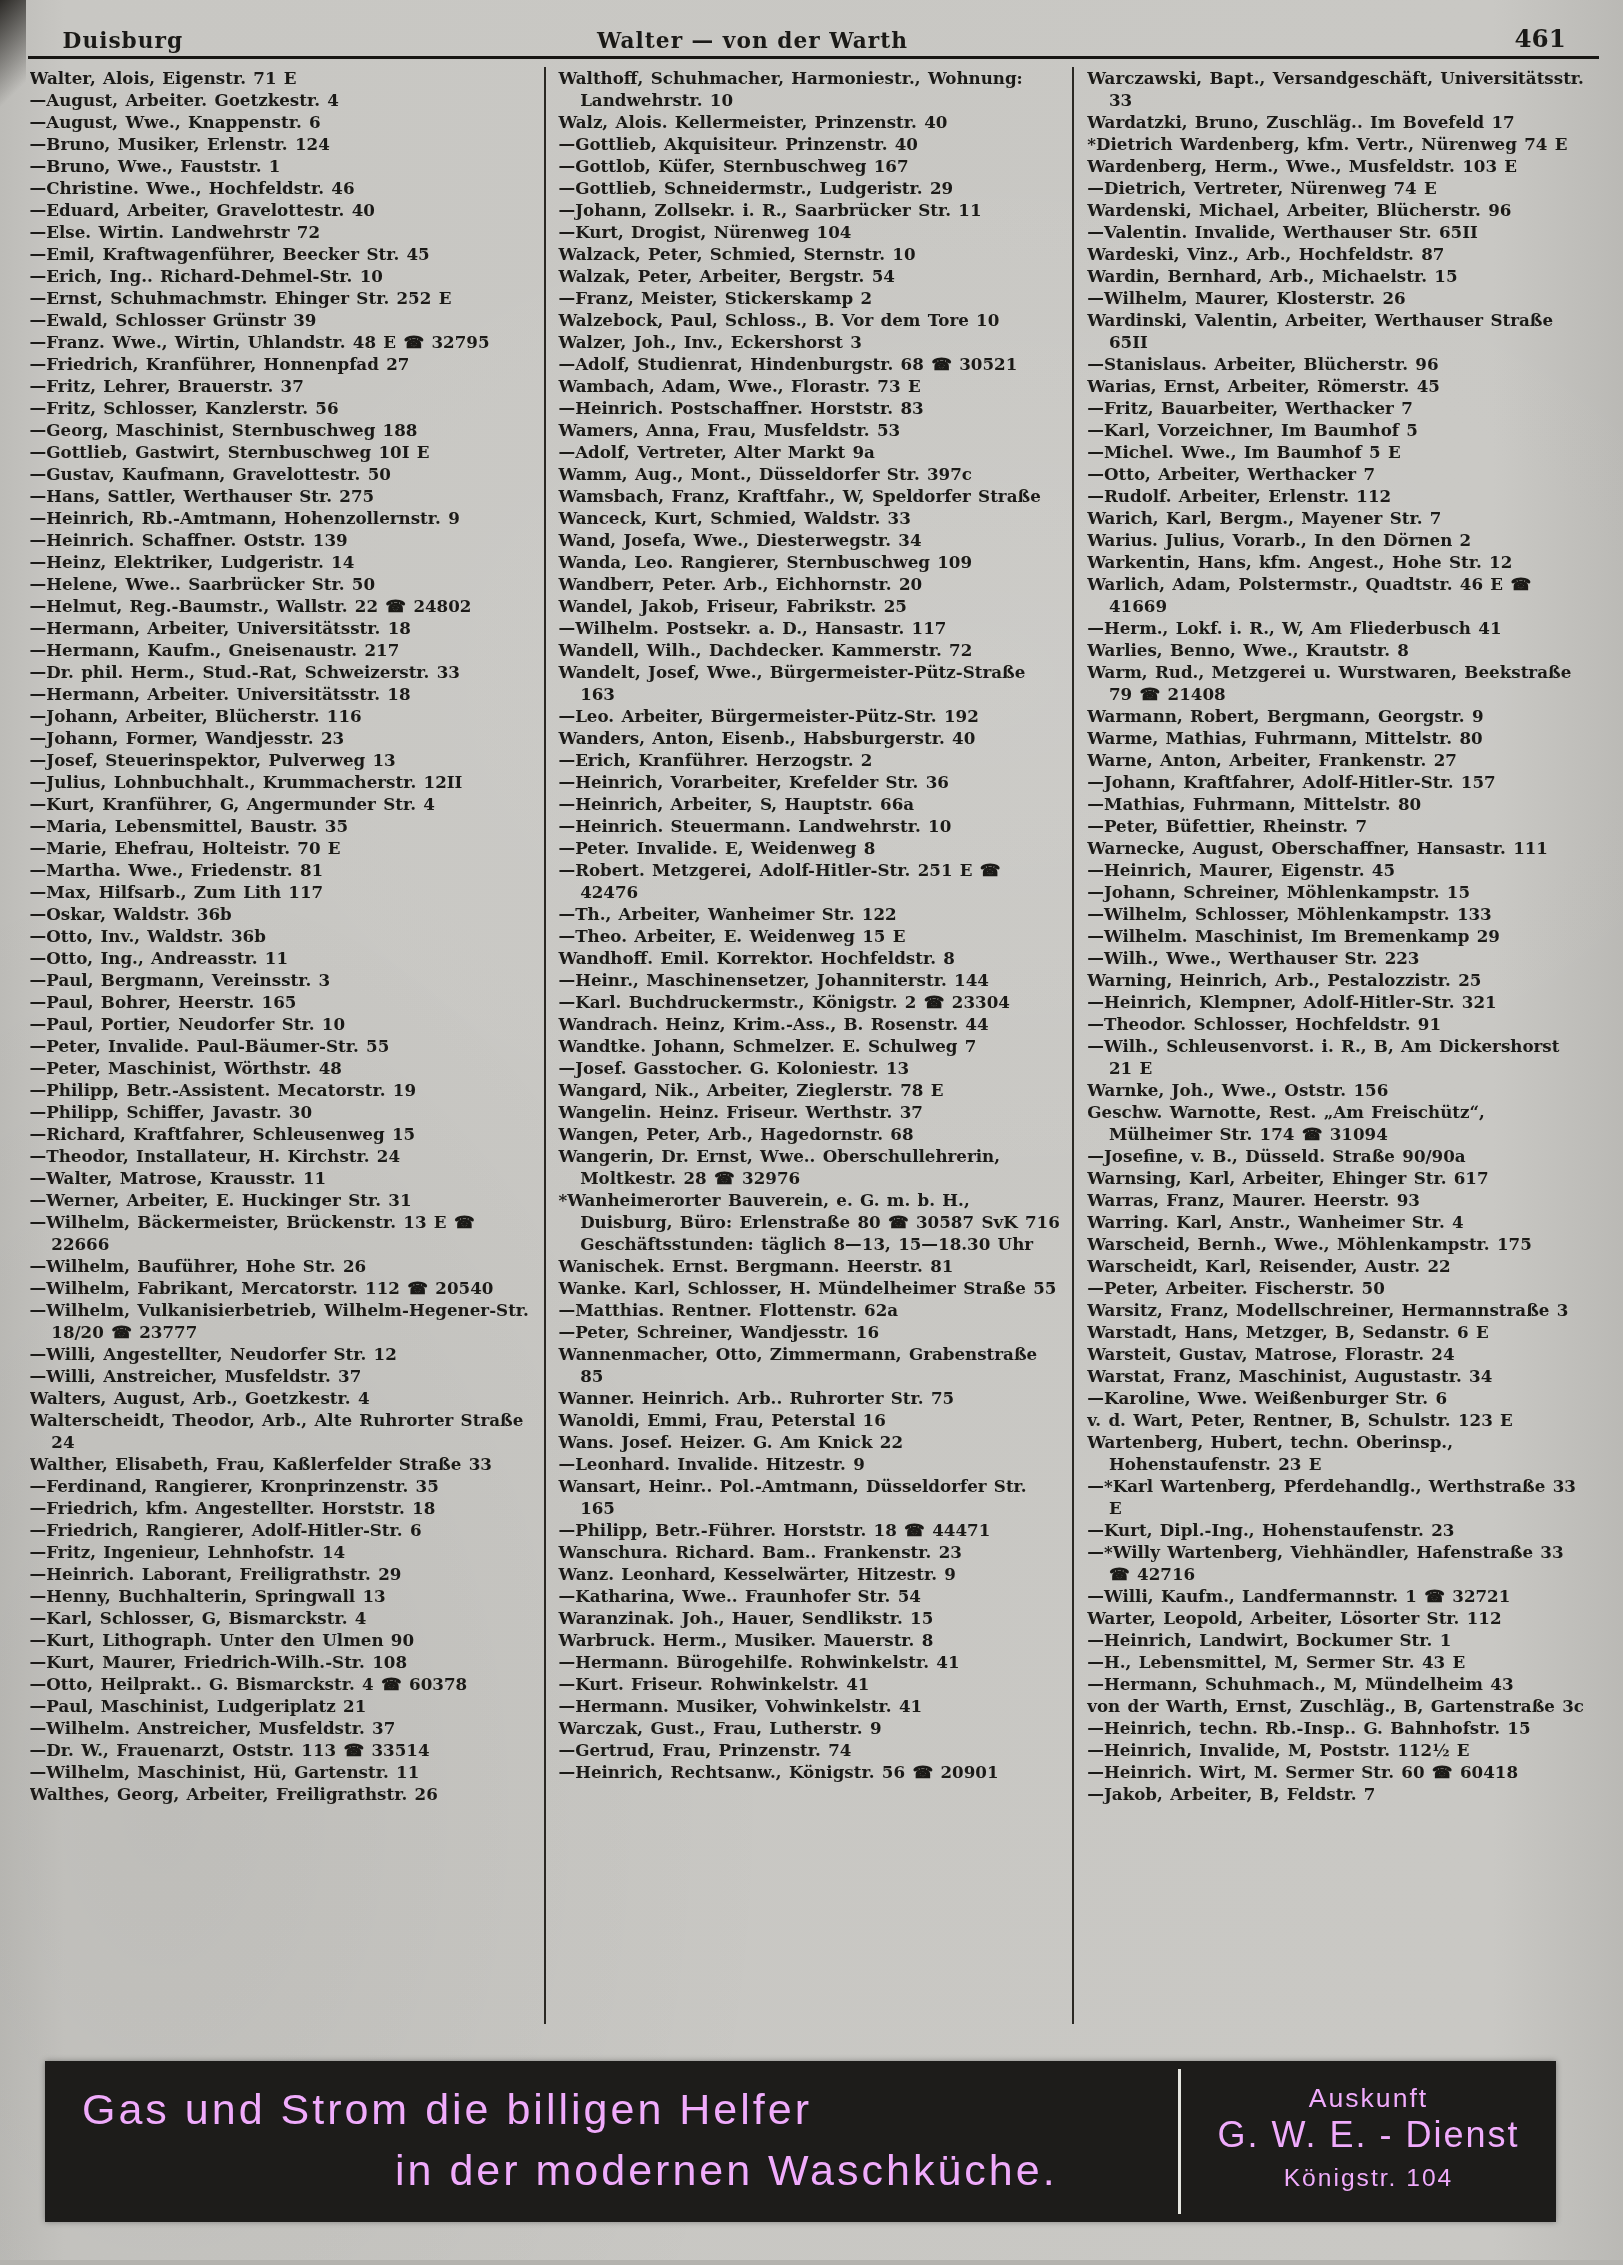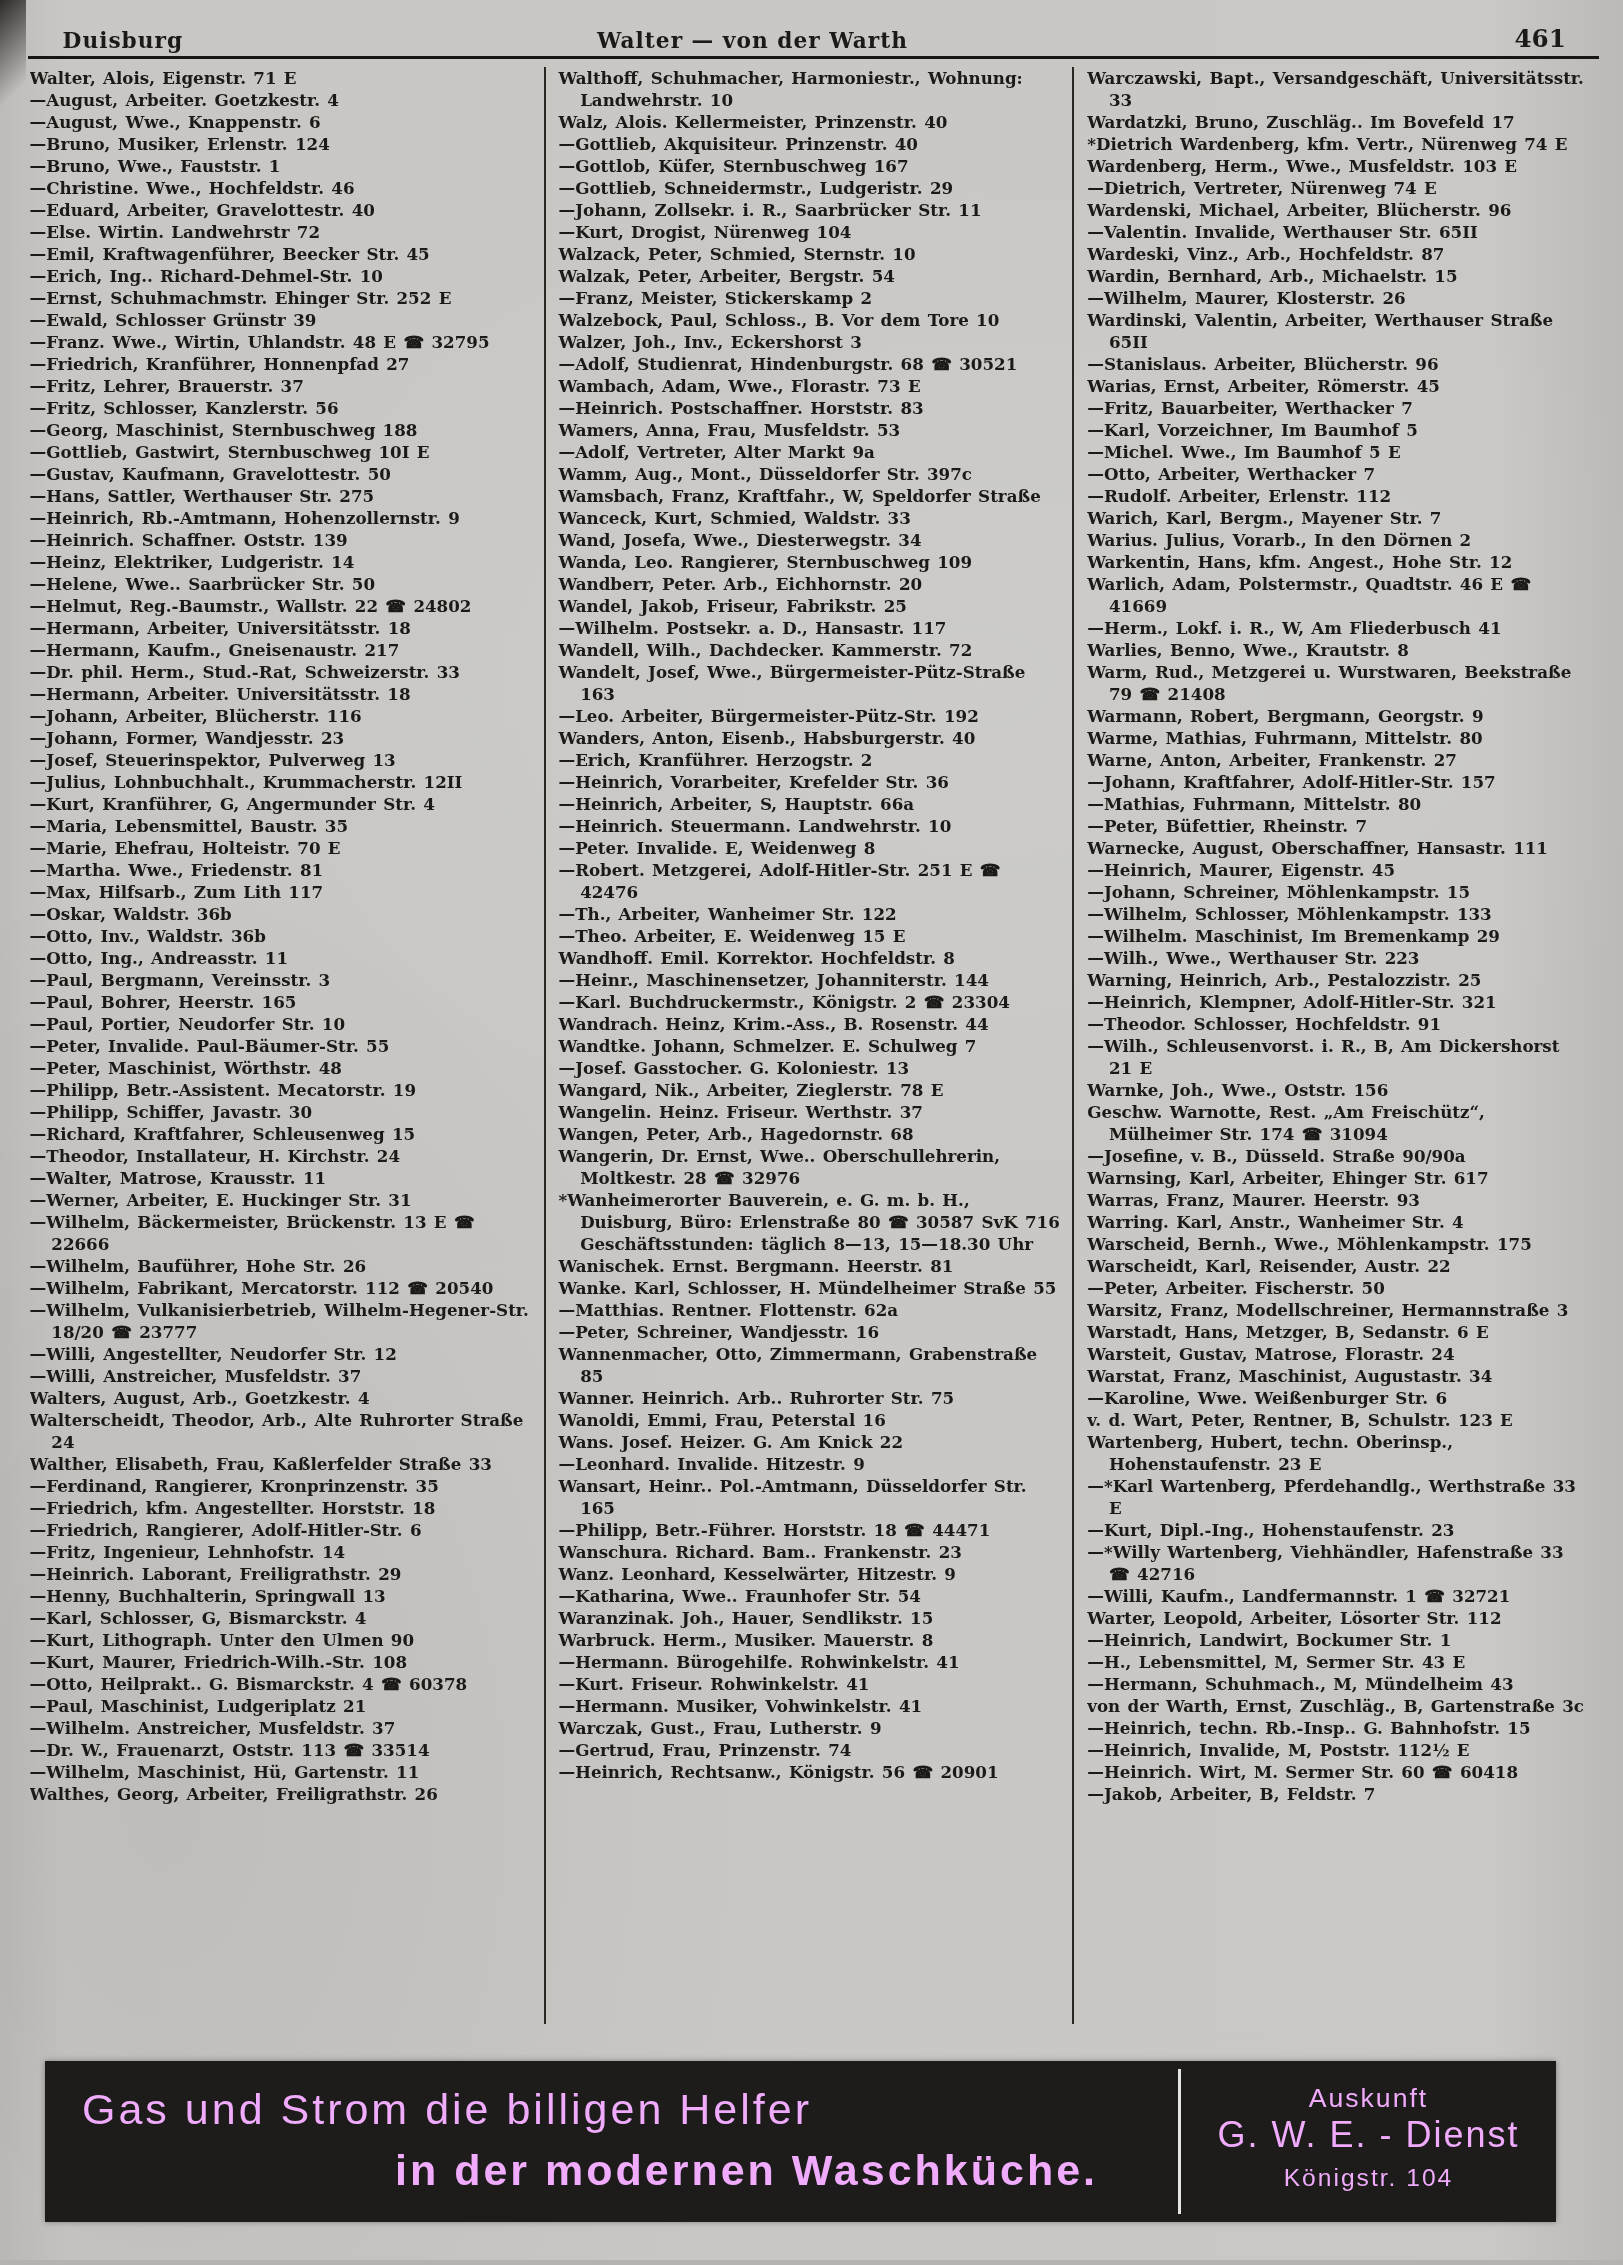--- a/index.html
+++ b/index.html
@@ -64,21 +64,21 @@
   }
   .ad-left {
     position: absolute; left: 0; top: 0; width: 1131px; height: 100%;
   }
   .ad-line1 {
     position: absolute; left: 37px; top: 23.6px;
     font-size: 43px; letter-spacing: 3px; font-weight: 400;
   }
   .ad-line2 {
     position: absolute; left: 350px; top: 85px;
-    font-size: 43px; letter-spacing: 3px; font-weight: 700;
+    font-size: 43px; letter-spacing: 3px; font-weight: 400;
   }
   .ad-divider {
     position: absolute; left: 1133px; top: 7.9px; bottom: 7.9px; width: 3px;
     background: #e6e6e0;
   }
   .ad-right {
     position: absolute; left: 1136px; right: 0; top: 0; bottom: 0;
     text-align: center;
   }
   .ad-info-title   { margin-top: 21.7px; font-size: 26.6px; letter-spacing: 2px; }

